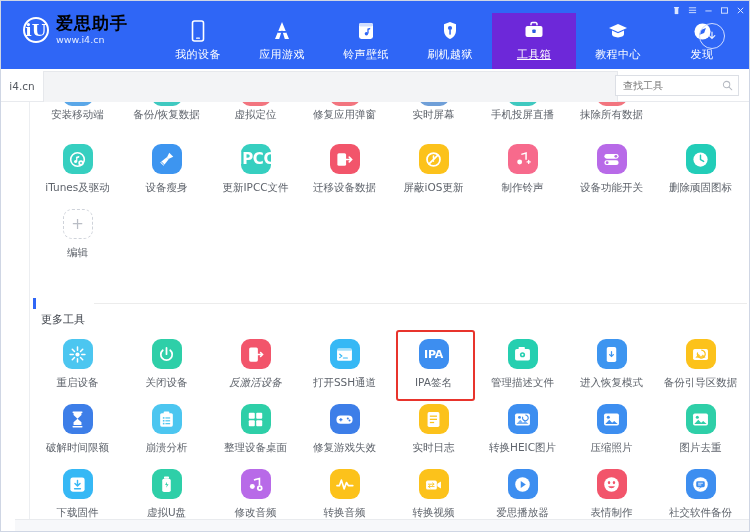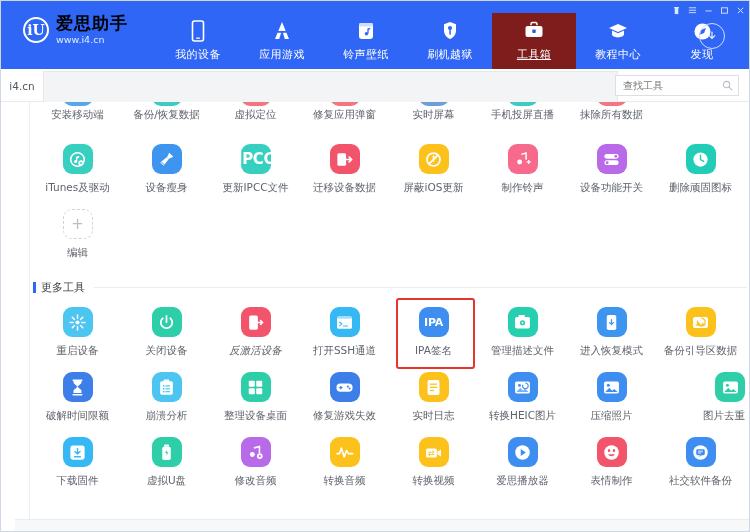--- a/index.html
+++ b/index.html
@@ -38,21 +38,21 @@
   .tb-btn svg { display: block; }
 
   .brand {
     position: absolute; left: 22px; top: 14px;
     display: flex; align-items: center; gap: 7px;
   }
   .brand-logo {
     width: 26px; height: 26px; border-radius: 50%;
     border: 2px solid #ffffff;
     display: flex; align-items: center; justify-content: center;
-    color: #fff; font-size: 14px; font-weight: bold;
+    color: #fff; font-size: 17px; font-weight: bold;
     font-family: "DejaVu Serif", "Liberation Serif", serif;
   }
   .brand-text { line-height: 1.05; }
   .brand-name {
     color: #000000; font-size: 17px; font-weight: bold;
     letter-spacing: 1px;
     font-family: "DejaVu Sans", "Liberation Sans", sans-serif;
   }
   .brand-url {
     color: #e3ecff; font-size: 9.5px; margin-top: 2px;
@@ -63,21 +63,21 @@
     position: absolute; left: 155px; top: 10px;
     display: flex; align-items: flex-end; height: 58px;
   }
   .nav {
     width: 84px; height: 56px;
     display: flex; flex-direction: column;
     align-items: center; justify-content: flex-start;
     padding-top: 6px;
     cursor: pointer;
   }
-  .nav.active { background: #7f1d1d; }
+  .nav.active { background: #6d28d9; }
   .nav-ico {
     height: 24px; display: flex; align-items: center; justify-content: center;
     color: #fff;
   }
   .nav-label {
     margin-top: 4px; color: #ffffff; font-size: 11px;
     letter-spacing: .4px;
   }
   .nav.active .nav-label { text-decoration: underline; }
 
@@ -180,21 +180,21 @@
     border: 1px dashed #cfd3da;
     display: flex; align-items: center; justify-content: center;
     color: #b9bdc5; font-size: 15px; line-height: 1;
   }
 
   .section-head {
     display: flex; align-items: center;
     margin: 20px 18px 0 18px;
   }
   .sec-bar { width: 3px; height: 11px; background: #2f66f6; margin-right: 5px; }
-  .sec-title { font-size: 11px; color: #3a3f47; white-space: nowrap; }
+  .sec-title { font-size: 11px; color: #3a3f47; white-space: nowrap; margin-top: 32px; }
   .sec-rule { flex: 1; height: 1px; background: #ececec; margin-left: 9px; }
 
   .cell.highlight::after {
     content: "";
     position: absolute;
     left: 7px; top: -9px;
     width: 75px; height: 67px;
     border: 2px solid #e8342c;
     border-radius: 3px;
     pointer-events: none;
@@ -639,21 +639,21 @@
         <div class="cell" style="margin-bottom: 14px;">
           <div class="tile" style="background: rgb(61, 142, 240);">
             <svg width="19" height="19" viewBox="0 0 24 24">
               <rect x="2.6" y="4.4" width="18.8" height="15.2" rx="2.2" fill="#ffffff"></rect>
               <circle cx="8" cy="9.2" r="1.9" fill="#3d8ef0"></circle>
               <path d="M4.2 17.8l5-5.6 3.6 4 2.6-2.4 4.4 4z" fill="#3d8ef0"></path>
             </svg>
           </div>
           <div class="caption">压缩照片</div>
         </div>
-        <div class="cell" style="margin-bottom: 14px; align-items: flex-end;">
+        <div class="cell" style="margin-bottom: 14px;">
           <div class="tile" style="background: rgb(46, 207, 168);">
             <svg width="19" height="19" viewBox="0 0 24 24">
               <rect x="2.6" y="4.4" width="18.8" height="15.2" rx="2.2" fill="#ffffff"></rect>
               <circle cx="8" cy="9.2" r="1.9" fill="#2ecfa8"></circle>
               <path d="M4.2 17.8l5-5.6 3.6 4 2.6-2.4 4.4 4z" fill="#2ecfa8"></path>
             </svg>
           </div>
           <div class="caption">图片去重</div>
         </div>
         <div class="cell" style="margin-bottom: 14px;">

